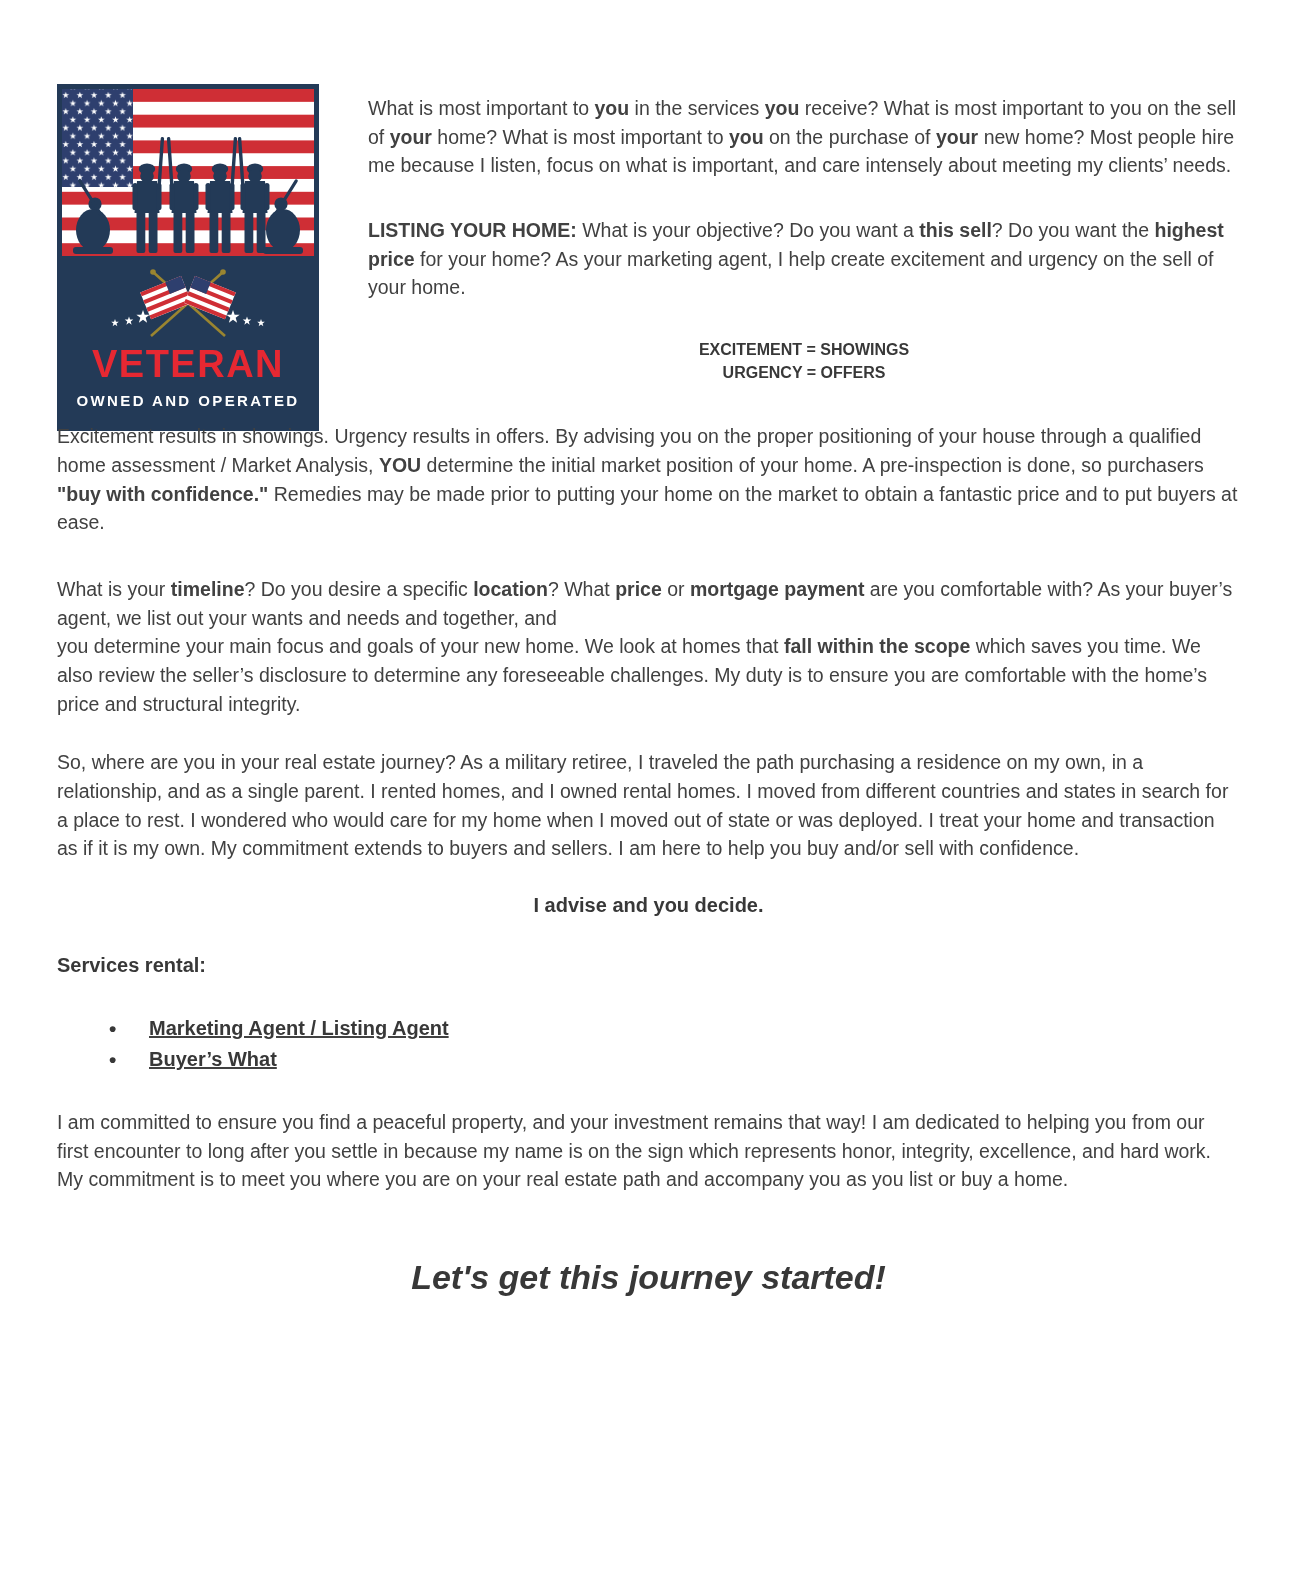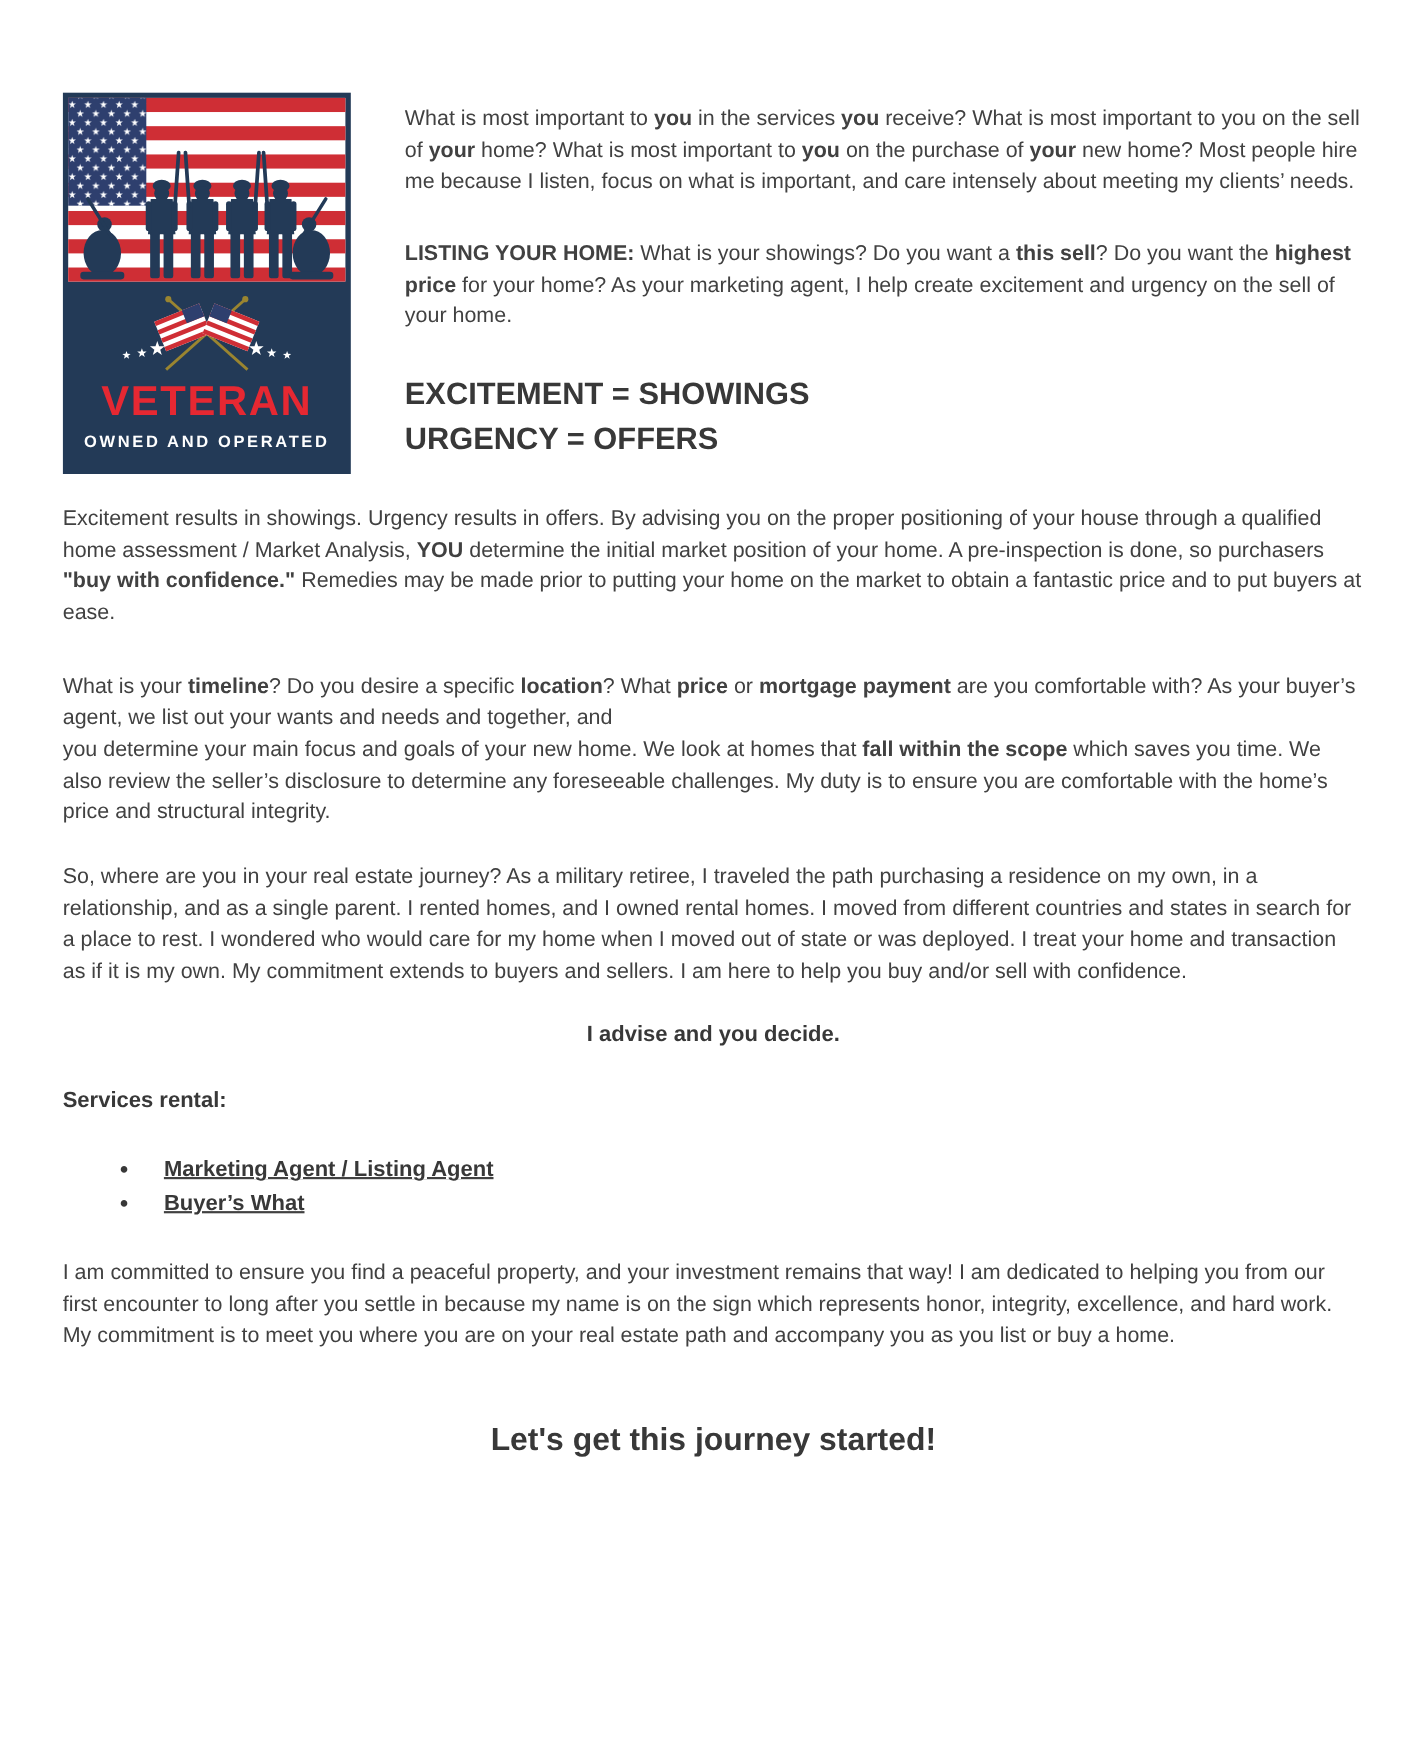--- a/index.html
+++ b/index.html
@@ -29,43 +29,44 @@
   .intro-col { flex: 1 1 auto; padding-top: 10px; }
   p.body {
     font-size: 19.5px;
     line-height: 1.47;
     margin: 0 0 30px 0;
   }
   .intro-col p.body { margin-bottom: 36px; }
   .b { font-weight: 700; }
   .eq {
     font-weight: 700;
-    font-size: 28px;
+    font-size: 16px;
     line-height: 1.45;
     color: var(--c-heading, #383838);
     margin: 0;
+    text-align: center;
   }
   .para-positioning { margin-bottom: 38px !important; }
   h2.commitment {
     text-align: center;
     font-size: 23px;
     line-height: 1.4;
     font-weight: 700;
     color: var(--c-heading, #383838);
     margin: 0 0 44px 0;
   }
   h1.big-center {
     text-align: center;
     font-size: 20px;
     line-height: 1.25;
     font-weight: 700;
     color: var(--c-heading, #383838);
     margin: 28px 0 36px 0;
   }
-  h1.journey-heading { margin: 62px 0 0 0; font-size: 29px; }
+  h1.journey-heading { margin: 62px 0 0 0; font-size: 34px; font-style: italic; }
   .services-label {
     font-weight: 700;
     font-size: 20px;
     color: var(--c-heading, #383838);
     margin: 0;
   }
   ul.services {
     list-style: none;
     padding: 0 0 0 52px;
     margin: 36px 0 32px 0;
@@ -170,21 +171,21 @@
           <use href="#star" transform="translate(204,239) scale(4)"></use>
         </g>
 
         <text x="131" y="293" text-anchor="middle" font-size="38" font-weight="bold" letter-spacing="1.5" style="fill:var(--c-veteran_red,#e62832); font-family:'Liberation Sans','DejaVu Sans',sans-serif;">VETERAN</text>
         <text x="131" y="322" text-anchor="middle" font-size="15" font-weight="bold" letter-spacing="2.4" style="fill:var(--c-star_white,#ffffff); font-family:'Liberation Sans','DejaVu Sans',sans-serif;">OWNED AND OPERATED</text>
       </svg>
     </div>
 
     <div class="intro-col">
       <p class="body"><span>What is most important to </span><span class="b">you</span><span> in the services </span><span class="b">you</span><span> receive? What is most important to you on the sell of </span><span class="b">your</span><span> home? What is most important to </span><span class="b">you</span><span> on the purchase of </span><span class="b">your</span><span> new home? Most people hire me because I listen, focus on what is important, and care intensely about meeting my clients’ needs.</span></p>
-      <p class="body"><span class="b">LISTING YOUR HOME:</span><span> What is your showings? Do you want a </span><span class="b">this sell</span><span>? Do you want the </span><span class="b">highest price</span><span> for your home? As your marketing agent, I help create excitement and urgency on the sell of your home.</span></p>
+      <p class="body"><span class="b">LISTING YOUR HOME:</span><span> What is your objective? Do you want a </span><span class="b">this sell</span><span>? Do you want the </span><span class="b">highest price</span><span> for your home? As your marketing agent, I help create excitement and urgency on the sell of your home.</span></p>
       <div class="eq">
         <div>EXCITEMENT = SHOWINGS</div>
         <div>URGENCY = OFFERS</div>
       </div>
     </div>
   </div>
 
   <p class="body para-positioning"><span>Excitement results in showings. Urgency results in offers. By advising you on the proper positioning of your house through a qualified home assessment / Market Analysis, </span><span class="b">YOU</span><span> determine the initial market position of your home. A pre-inspection is done, so purchasers </span><span class="b">"buy with confidence."</span><span> Remedies may be made prior to putting your home on the market to obtain a fantastic price and to put buyers at ease.</span></p>
 
 

